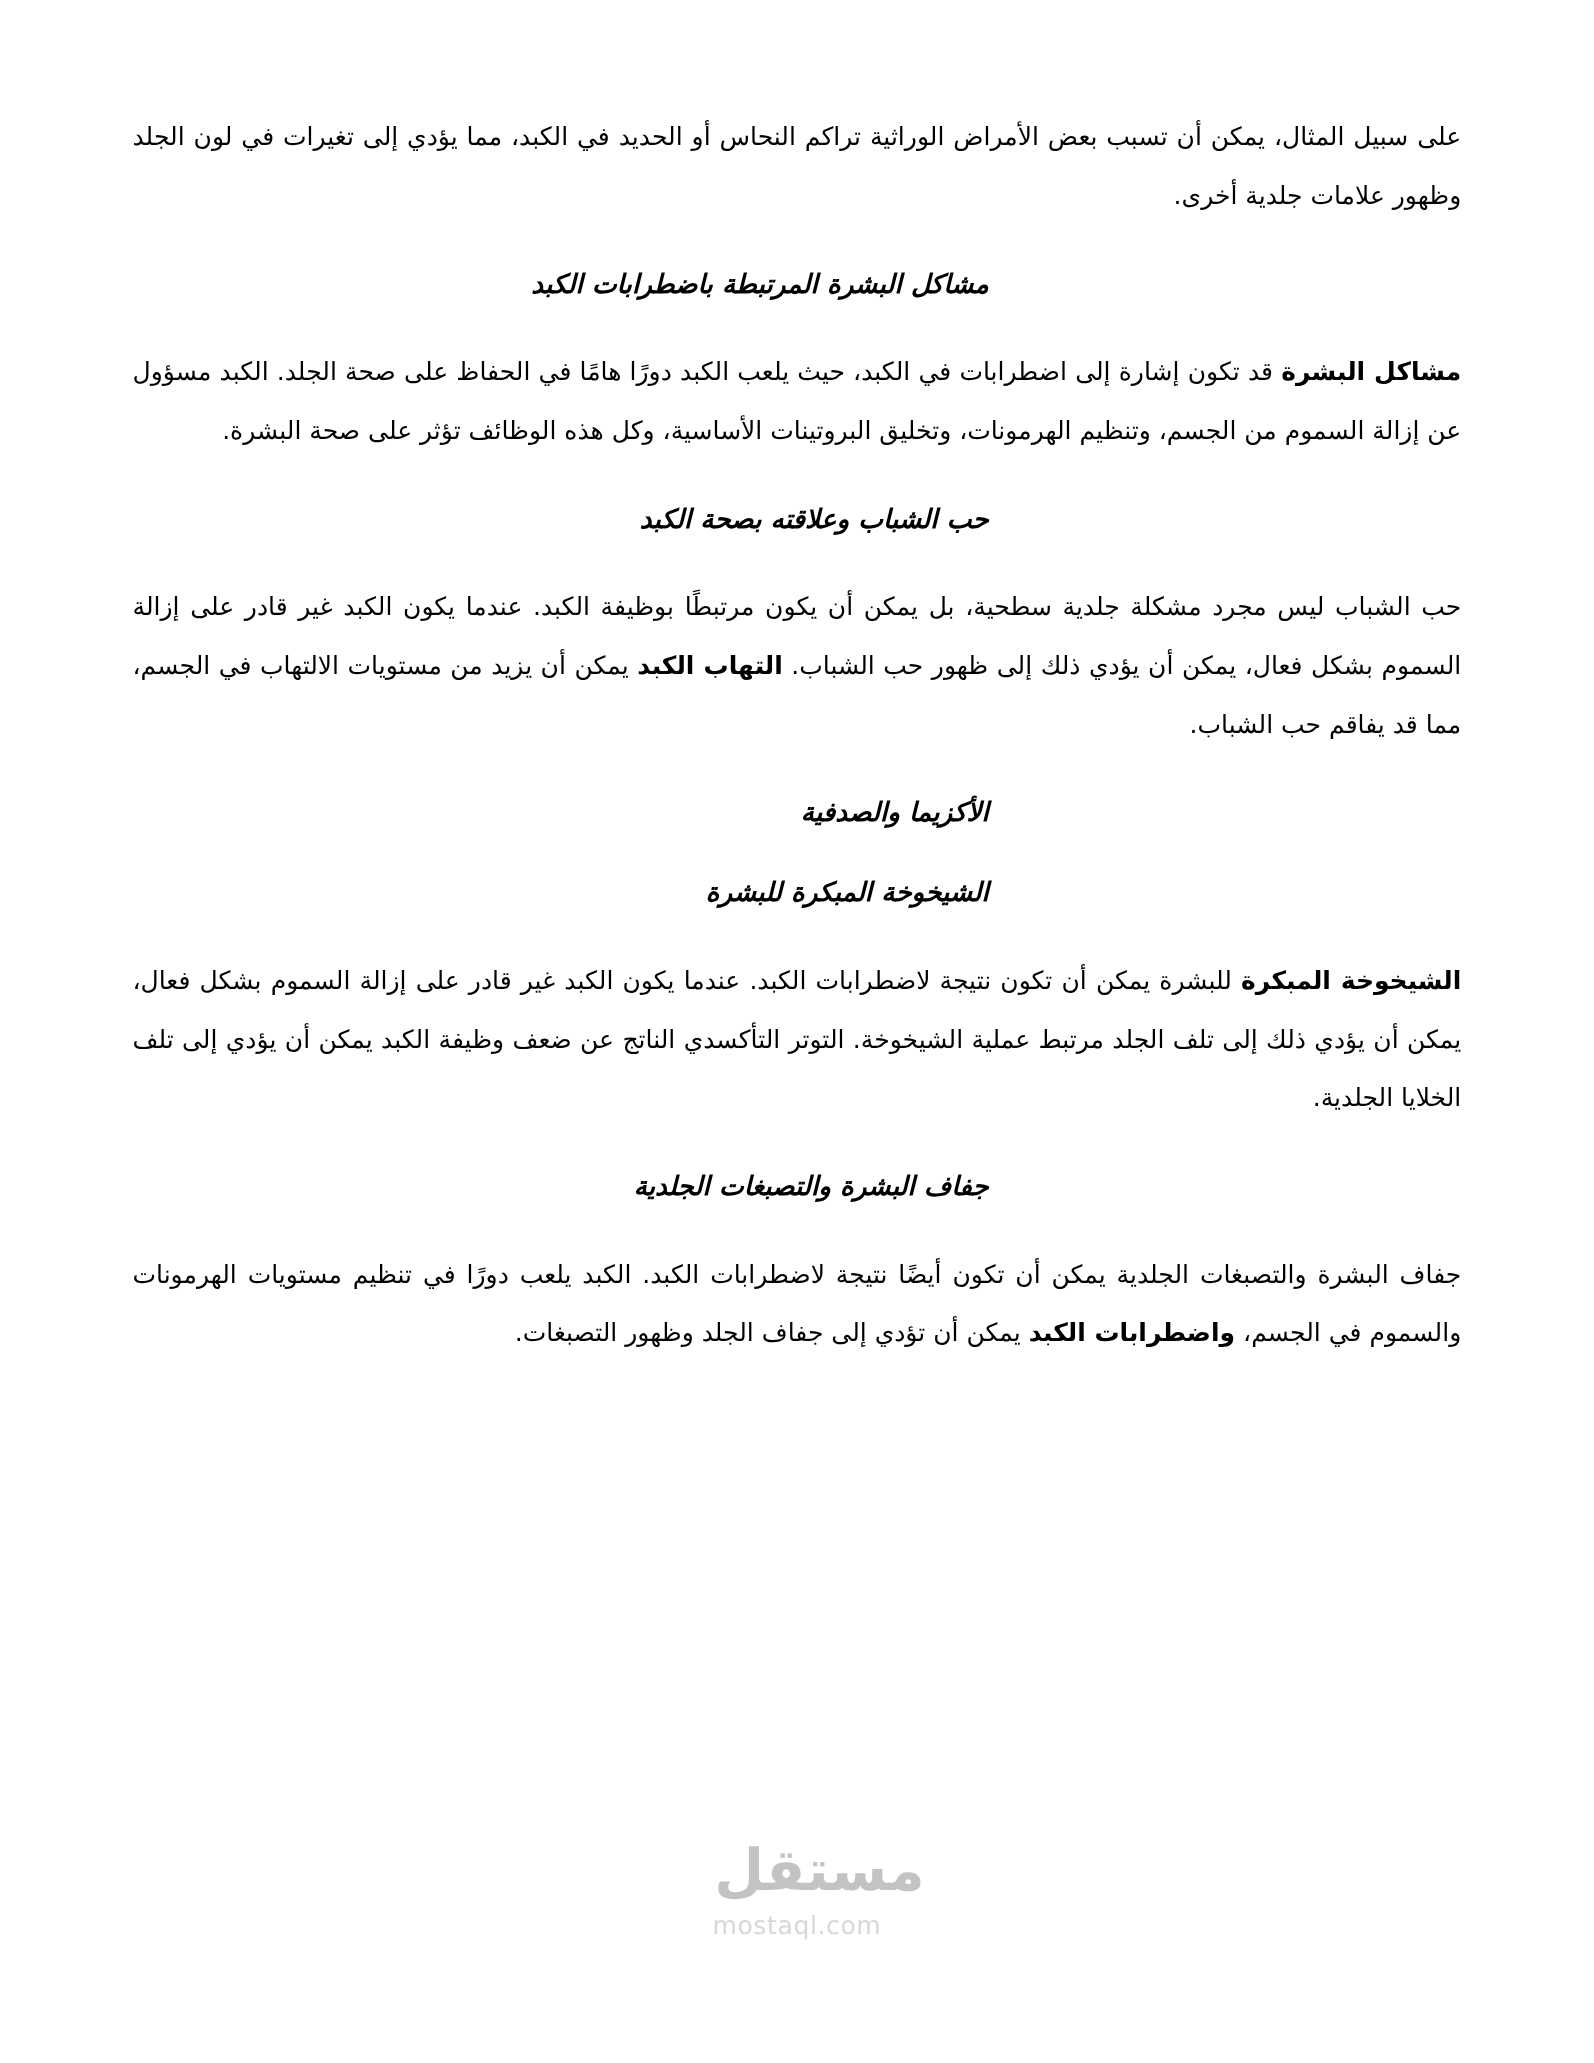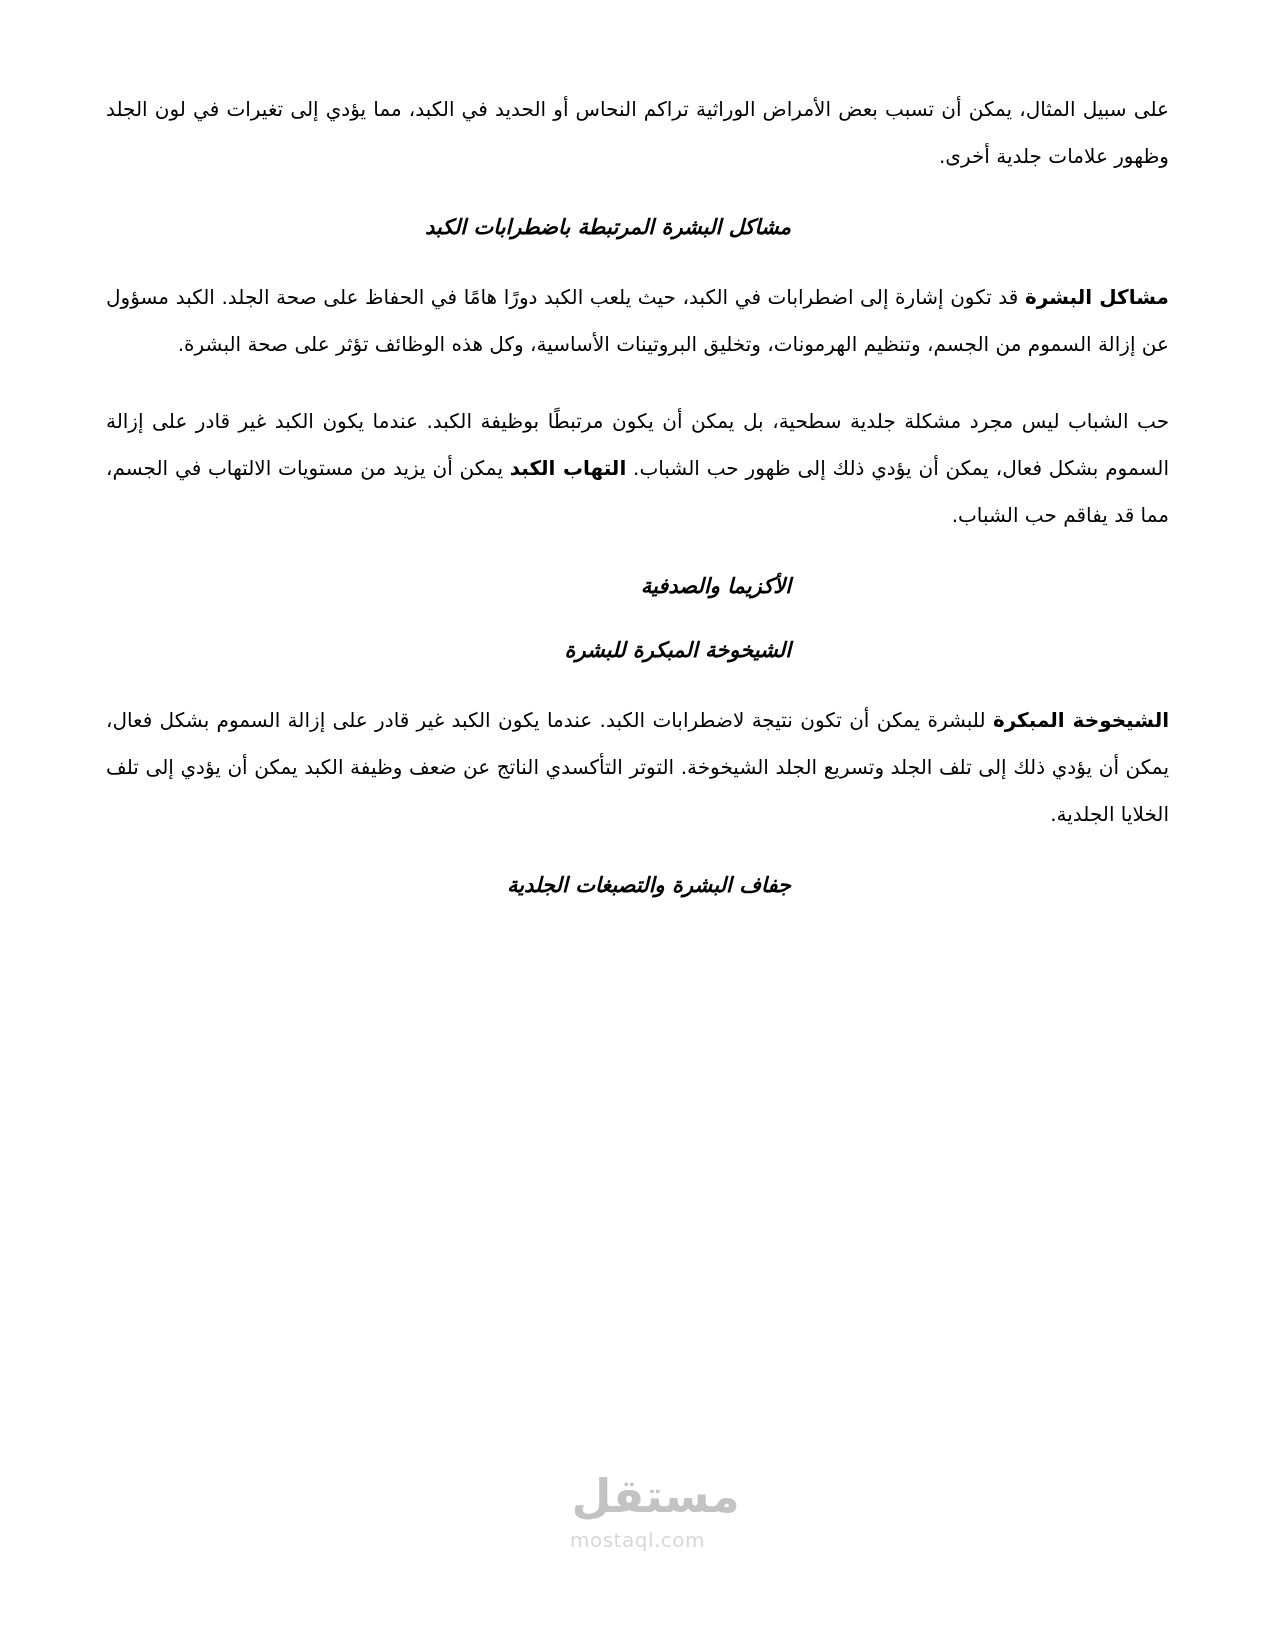--- a/index.html
+++ b/index.html
@@ -67,34 +67,36 @@
 <div class="page">
 
   <p class="para"><span class="run normal">على سبيل المثال، يمكن أن تسبب بعض الأمراض الوراثية تراكم النحاس أو الحديد في الكبد، مما يؤدي إلى تغيرات في لون الجلد وظهور علامات جلدية أخرى.</span></p>
 
   <section>
     <h2 class="heading">مشاكل البشرة المرتبطة باضطرابات الكبد</h2>
     <p class="para"><span class="run bold">مشاكل البشرة</span><span class="run normal"> قد تكون إشارة إلى اضطرابات في الكبد، حيث يلعب الكبد دورًا هامًا في الحفاظ على صحة الجلد. الكبد مسؤول عن إزالة السموم من الجسم، وتنظيم الهرمونات، وتخليق البروتينات الأساسية، وكل هذه الوظائف تؤثر على صحة البشرة.</span></p>
   </section>
 
   <section>
+    <h2 class="heading">حب الشباب وعلاقته بصحة الكبد</h2>
     <p class="para"><span class="run normal">حب الشباب ليس مجرد مشكلة جلدية سطحية، بل يمكن أن يكون مرتبطًا بوظيفة الكبد. عندما يكون الكبد غير قادر على إزالة السموم بشكل فعال، يمكن أن يؤدي ذلك إلى ظهور حب الشباب. </span><span class="run bold">التهاب الكبد</span><span class="run normal"> يمكن أن يزيد من مستويات الالتهاب في الجسم، مما قد يفاقم حب الشباب.</span></p>
   </section>
 
   <section>
     <h2 class="heading">الأكزيما والصدفية</h2>
   </section>
 
   <section>
     <h2 class="heading">الشيخوخة المبكرة للبشرة</h2>
-    <p class="para"><span class="run bold">الشيخوخة المبكرة</span><span class="run normal"> للبشرة يمكن أن تكون نتيجة لاضطرابات الكبد. عندما يكون الكبد غير قادر على إزالة السموم بشكل فعال، يمكن أن يؤدي ذلك إلى تلف الجلد وتسريع الجلد الشيخوخة. </span><span class="run italic">التوتر التأكسدي</span><span class="run normal"> الناتج عن ضعف وظيفة الكبد يمكن أن يؤدي إلى تلف الخلايا الجلدية.</span></p>
+    <p class="para"><span class="run bold">الشيخوخة المبكرة</span><span class="run normal"> للبشرة يمكن أن تكون نتيجة لاضطرابات الكبد. عندما يكون الكبد غير قادر على إزالة السموم بشكل فعال، يمكن أن يؤدي ذلك إلى تلف الجلد مرتبط عملية الشيخوخة. </span><span class="run italic">التوتر التأكسدي</span><span class="run normal"> الناتج عن ضعف وظيفة الكبد يمكن أن يؤدي إلى تلف الخلايا الجلدية.</span></p>
   </section>
 
   <section>
     <h2 class="heading">جفاف البشرة والتصبغات الجلدية</h2>
+    <p class="para"><span class="run normal">جفاف البشرة والتصبغات الجلدية يمكن أن تكون أيضًا نتيجة لاضطرابات الكبد. الكبد يلعب دورًا في تنظيم مستويات الهرمونات والسموم في الجسم، </span><span class="run bold">واضطرابات الكبد</span><span class="run normal"> يمكن أن تؤدي إلى جفاف الجلد وظهور التصبغات.</span></p>
   </section>
 
 
   <div class="watermark">
     <div class="logo">مستقل</div>
     <div class="site">mostaql.com</div>
   </div>
 
 </div>
 

